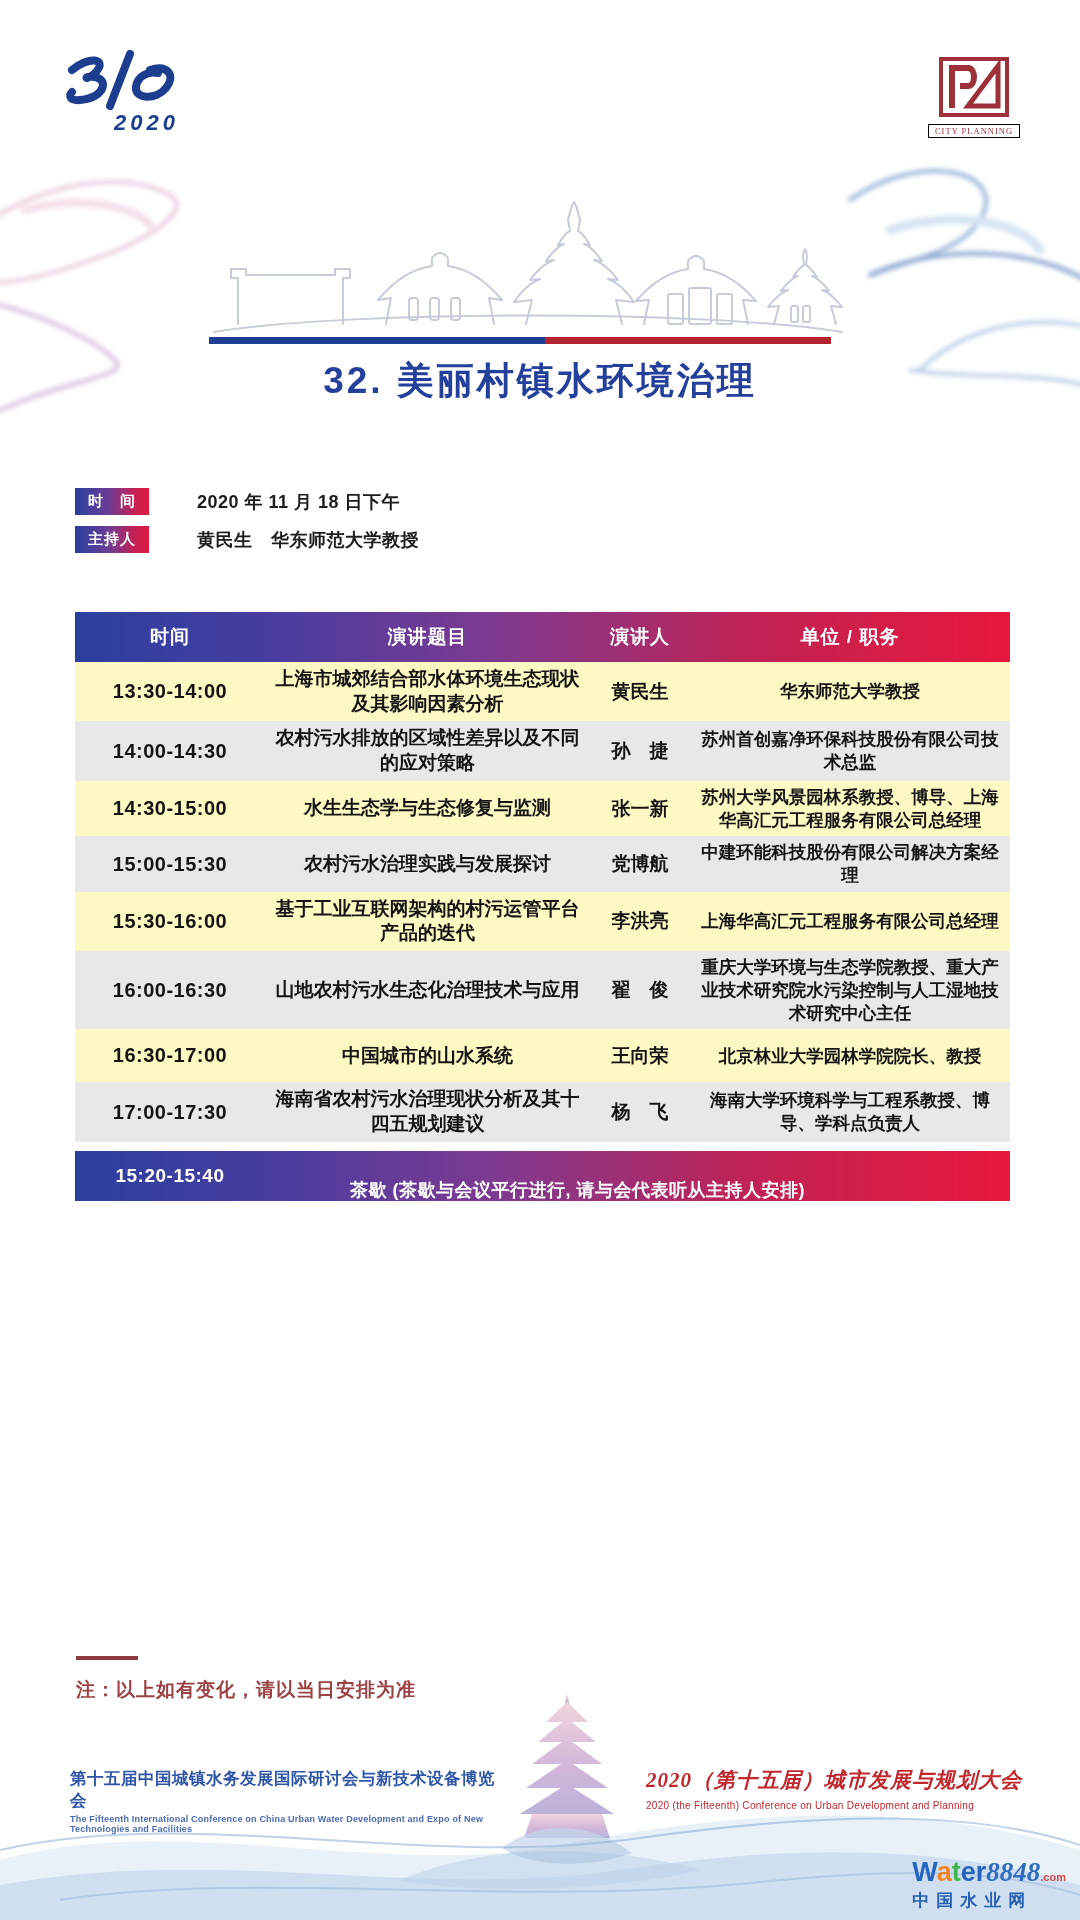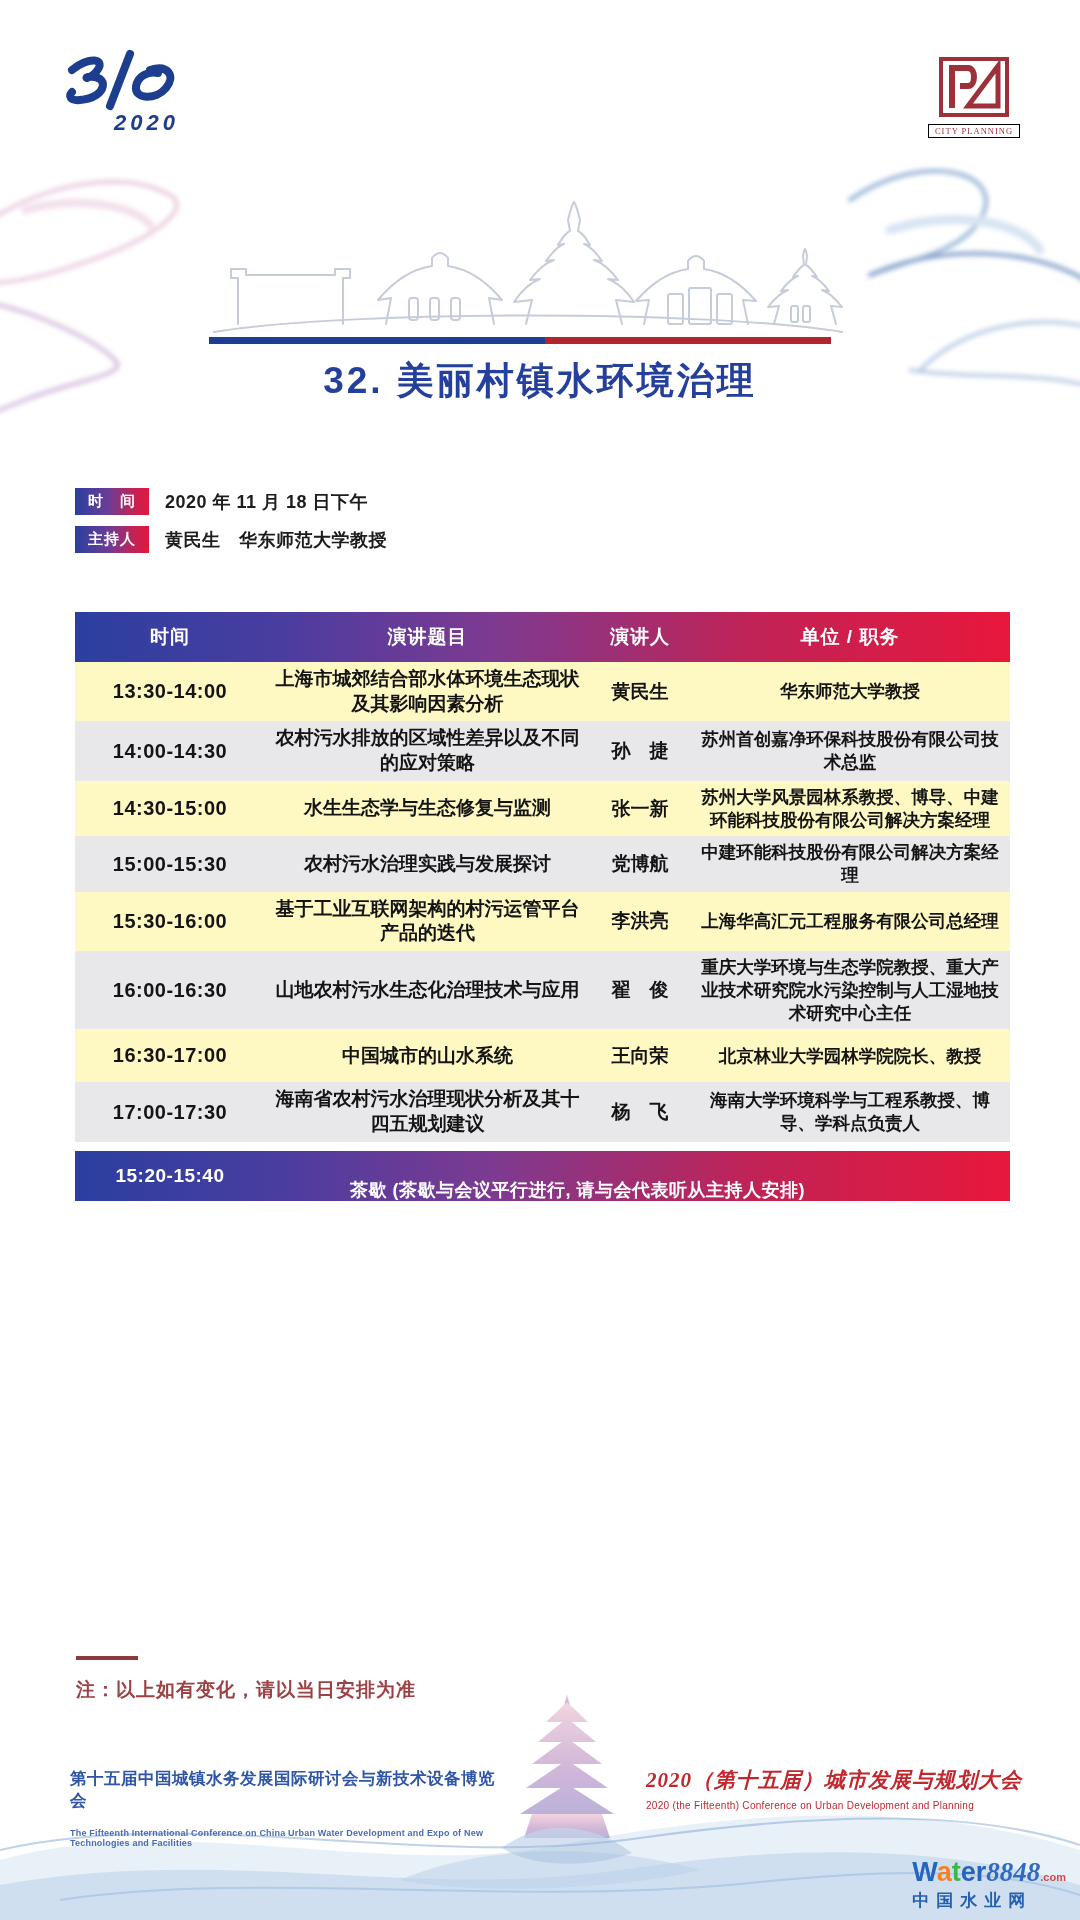--- a/index.html
+++ b/index.html
@@ -31,21 +31,21 @@
   .skyline-line .blue { width:54%; background:#1e3e93; }
   .skyline-line .red  { width:46%; background:#b2252e; }
 
   .page-title {
     position:absolute; left:0; top:356px; width:1080px; text-align:center;
     font-size:37px; font-weight:bold; color:#24409c; letter-spacing:3px;
   }
 
   
   .info-block { position:absolute; left:75px; top:488px; width:800px; }
-  .info-row { display:flex; align-items:center; margin-bottom:11px; height:27px; }
+  .info-row { display:flex; align-items:center; margin-bottom:11px; height:27px;gap:32px; }
   .info-badge {
     width:74px; height:27px; color:#ffffff; font-size:15px; font-weight:bold;
     background:linear-gradient(90deg,#2b3f9f 0%,#6a3d96 45%,#c02356 78%,#e0183f 100%);
     display:flex; align-items:center; justify-content:center; letter-spacing:1px;
   }
   .info-value { margin-left:16px; font-size:18px; font-weight:600; color:#1c1c1c; letter-spacing:0.5px; }
 
   
   .schedule { position:absolute; left:75px; top:612px; width:935px; }
   .thead {
@@ -72,21 +72,21 @@
   .break-text { flex:1; text-align:center; font-size:18px; margin-right:120px; letter-spacing:0.5px;margin-top:28px; }
 
   
   .note-block { position:absolute; left:76px; top:1656px; }
   .note-line { width:62px; height:4px; background:#8d3a3e; margin-bottom:17px; }
   .note-text { color:#9c4144; font-size:19px; font-weight:600; letter-spacing:1px; }
 
   
   .footer-left { position:absolute; left:70px; top:1768px; width:435px; }
   .footer-left .cn { color:#2e55a8; font-size:16.5px; font-weight:bold; letter-spacing:0.5px; }
-  .footer-left .en { color:#4a6cb3; font-size:9px; font-weight:bold; margin-top:16px; letter-spacing:0.2px; }
+  .footer-left .en { color:#4a6cb3; font-size:9px; font-weight:bold; margin-top:2px; letter-spacing:0.2px; }
   .footer-right { position:absolute; left:622px; top:1766px; width:400px;margin-left:24px; }
   .footer-right .cn {
     color:#c1272d; font-size:21px; font-weight:bold; font-style:italic;
     font-family:"Liberation Serif", serif; letter-spacing:1px;
   }
   .footer-right .en { color:#c1272d; font-size:10px; margin-top:6px; letter-spacing:0.3px; }
   .pagoda-art { position:absolute; left:492px; top:1688px; }
   .water-art  { position:absolute; left:0; bottom:0; }
 
   
@@ -205,21 +205,21 @@
       <div class="cell-time">14:00-14:30</div>
       <div class="cell-topic">农村污水排放的区域性差异以及不同的应对策略</div>
       <div class="cell-speaker">孙　捷</div>
       <div class="cell-org">苏州首创嘉净环保科技股份有限公司技术总监</div>
     </div>
 
     <div class="trow">
       <div class="cell-time">14:30-15:00</div>
       <div class="cell-topic">水生生态学与生态修复与监测</div>
       <div class="cell-speaker">张一新</div>
-      <div class="cell-org">苏州大学风景园林系教授、博导、中建环能科技股份有限公司解决方案经理</div>
+      <div class="cell-org">苏州大学风景园林系教授、博导、上海华高汇元工程服务有限公司总经理</div>
     </div>
 
     <div class="trow alt">
       <div class="cell-time">15:00-15:30</div>
       <div class="cell-topic">农村污水治理实践与发展探讨</div>
       <div class="cell-speaker">党博航</div>
       <div class="cell-org">中建环能科技股份有限公司解决方案经理</div>
     </div>
 
     <div class="trow">

